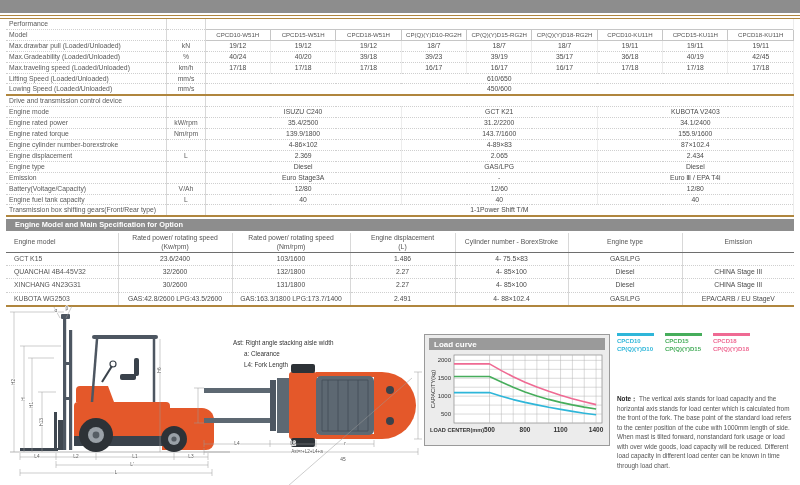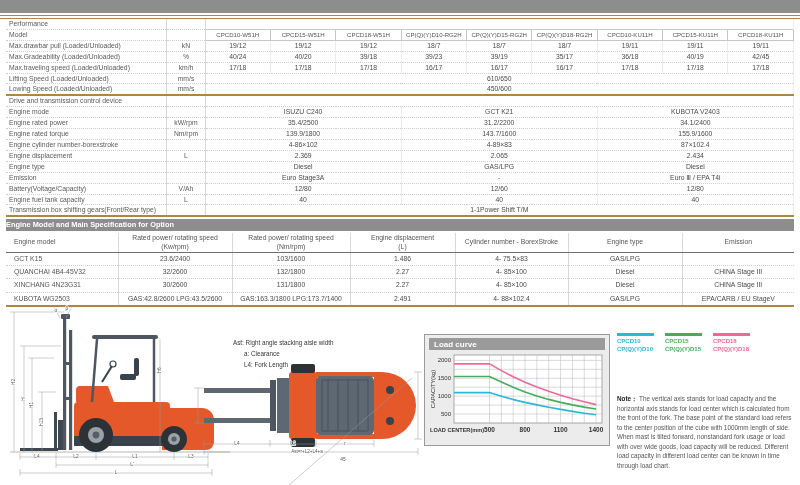--- a/index.html
+++ b/index.html
@@ -13,21 +13,21 @@
   .spec{left:6px;top:19px;width:788px;font-size:6.8px;}
   .spec td{height:9.9px;line-height:9.9px;padding:0 3px;border-bottom:1px dotted #cfcfcf;
     overflow:hidden;white-space:nowrap;}
   .spec td.lbl{border-right:1px solid #d8d8d8;color:#5a5a5a;text-align:left;}
   .spec td.unit{text-align:center;border-right:1px solid #d8d8d8;color:#5a5a5a;}
   .spec td.val{text-align:center;border-right:1px solid #ececec;}
   .spec tr.model-row td.val{border:1px solid #c6c6c6;font-size:6.1px;color:#555;}
   .spec tr.gold-bottom td{border-bottom:2px solid #b0863e;}
   
   .opt-bar{left:6px;top:219px;width:788px;height:12px;background:#8d8d8d;color:#fff;
-    font-size:7.4px;font-weight:bold;line-height:12px;box-sizing:border-box;}
+    font-size:7.4px;font-weight:bold;line-height:12px;padding-left:9px;box-sizing:border-box;}
   .opt{left:6px;top:233px;width:788px;font-size:6.8px;}
   .opt th{height:17px;font-weight:normal;font-size:6.8px;color:#555;text-align:center;
     white-space:pre-line;line-height:1.25;border-bottom:1px solid #6e6e6e;border-right:1px solid #d8d8d8;}
   .opt th:first-child{text-align:left;padding-left:8px;}
   .opt td{height:10.2px;line-height:10.2px;text-align:center;border-bottom:1px dotted #cfcfcf;
     border-right:1px solid #d8d8d8;white-space:nowrap;overflow:hidden;}
   .opt td:first-child{text-align:left;padding-left:8px;color:#555;}
   .opt th:last-child,.opt td:last-child{border-right:none;}
   .opt tr.last td{border-bottom:2px solid #b0863e;}
   

